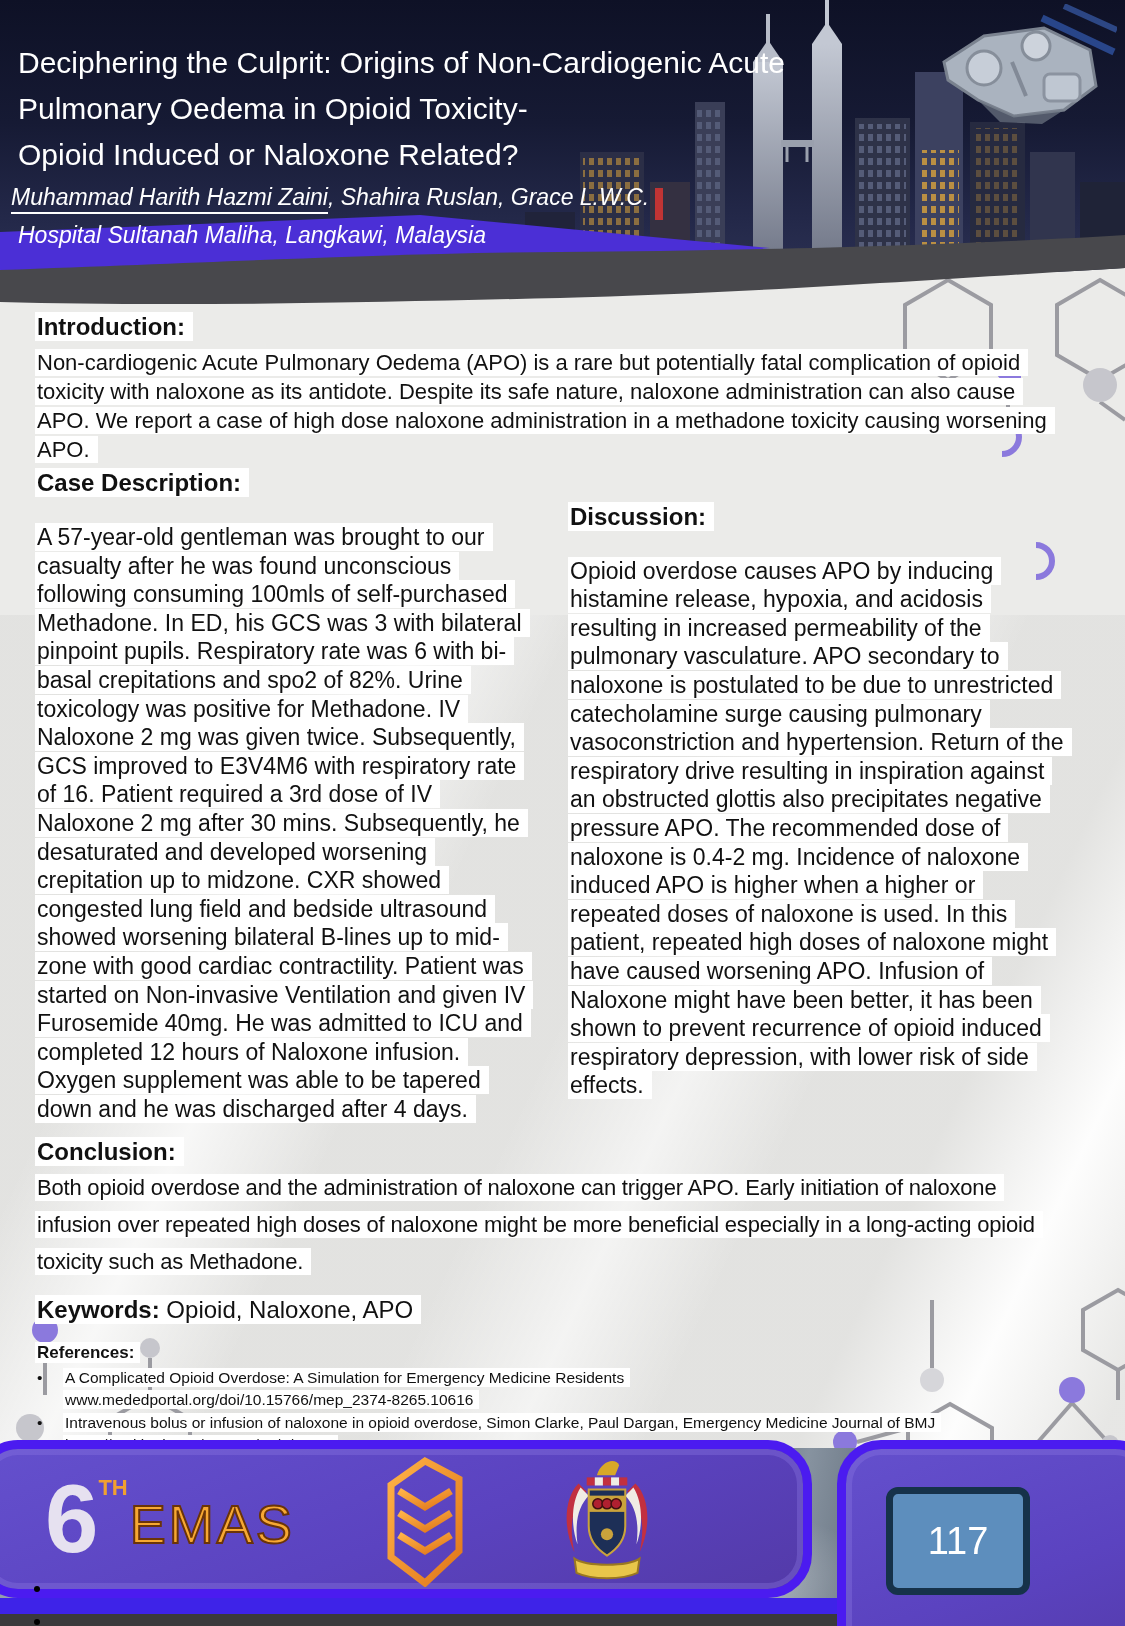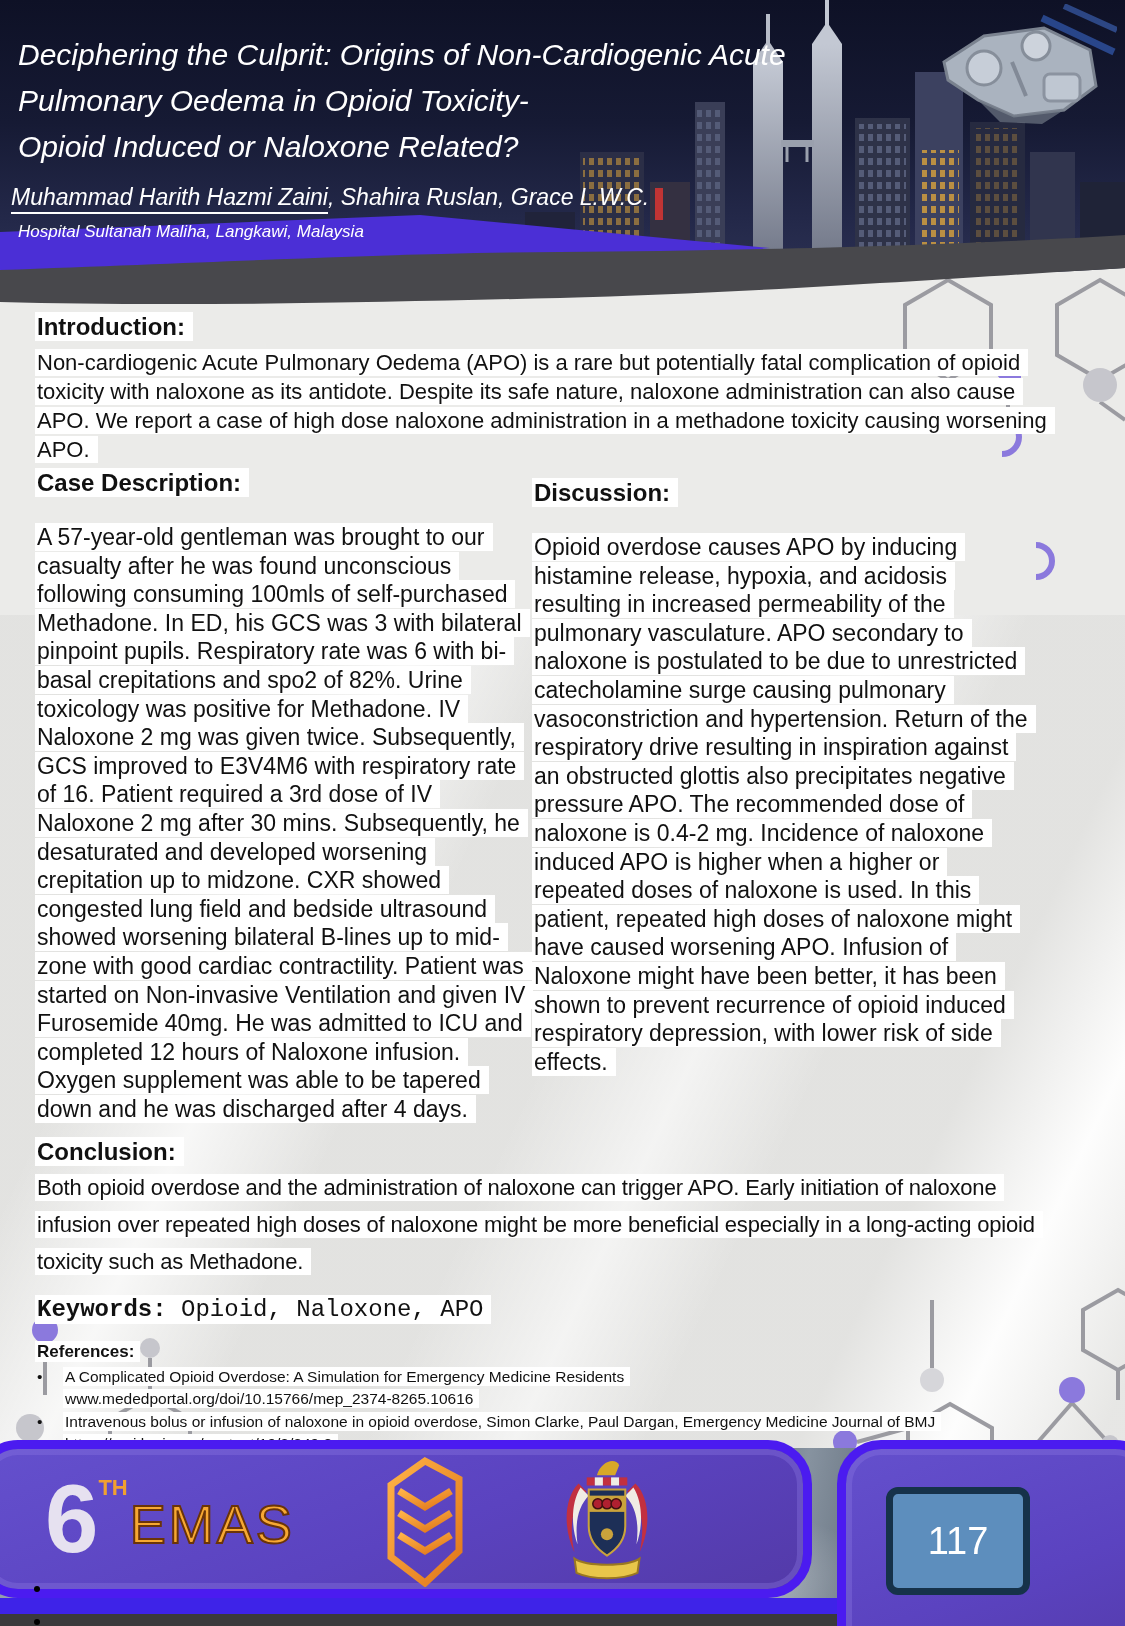--- a/index.html
+++ b/index.html
@@ -10,37 +10,37 @@
       linear-gradient(115deg, rgba(255,255,255,0) 30%, rgba(255,255,255,.75) 38%, rgba(255,255,255,0) 46%),
       linear-gradient(115deg, rgba(255,255,255,0) 55%, rgba(255,255,255,.6) 63%, rgba(255,255,255,0) 70%),
       linear-gradient(115deg, rgba(223,223,221,.7) 78%, rgba(255,255,255,.9) 86%, rgba(228,228,226,.6) 94%);}
   
   .header-bg{position:absolute;top:0;left:0;width:1125px;height:272px;z-index:1;overflow:hidden;
     background:linear-gradient(180deg,#0e1126 0%,#161a34 45%,#232849 80%,#2b3052 100%);}
   .skyline{position:absolute;right:0;top:0;}
   .spaceship{position:absolute;right:8px;top:4px;}
   .header-curve{position:absolute;top:215px;left:0;z-index:2;}
   .header-text{position:absolute;top:0;left:0;width:1125px;z-index:3;}
-  .title{position:absolute;top:32px;left:18px;color:#fff;font-size:30px;line-height:46px;font-weight:400;font-style:italic;}
+  .title{position:absolute;top:40px;left:18px;color:#fff;font-size:30px;line-height:46px;font-weight:400;}
   .authors{position:absolute;top:184px;left:11px;color:#fff;font-size:23px;font-style:italic;}
   .authors .u{border-bottom:2px solid #fff;padding-bottom:2px;}
-  .affiliation{position:absolute;top:222px;left:18px;color:#fff;font-size:17px;font-style:italic;}
+  .affiliation{position:absolute;top:222px;left:18px;color:#fff;font-size:23px;font-style:italic;}
   
   .main{position:absolute;top:0;left:0;right:0;z-index:3;padding:312px 33px 0 35px;}
   h2{font-size:24px;line-height:30px;margin:0;font-weight:700;}
   h2 .hl,.hl{background:#fff;box-decoration-break:clone;-webkit-box-decoration-break:clone;padding:1px 8px 1px 2px;}
   p{margin:0;}
   .intro-p{margin-top:6px;width:1012px;font-size:22px;line-height:29px;}
-  .columns{display:flex;margin-top:4px;}
+  .columns{display:flex;gap:36px;margin-top:4px;align-items:center;}
   .col{width:497px;}
   .col-right h2{margin-top:10px;}
   .col p{margin-top:25px;font-size:23px;line-height:28.6px;}
   .conclusion h2{margin-top:14px;}
   .conclusion p{margin-top:2px;width:1012px;font-size:22px;line-height:37px;letter-spacing:-0.2px;}
-  .keywords{margin-top:16px;font-size:24px;font-family:Liberation Mono, monospace;}
+  .keywords{margin-top:16px;font-size:24px;}
   .refs{margin-top:18px;}
   .refs h3{font-size:17px;line-height:21px;margin:0;font-weight:700;}
   .refs ul{list-style:none;margin:4px 0 0 0;padding:0;font-size:15.5px;line-height:21.5px;}
   .refs li{display:flex;margin-bottom:2px;}
   .refs .bullet{width:26px;flex:none;padding-left:2px;}
   .refs .hl{padding:1px 6px 1px 2px;}
   
   .deco-bottom{position:absolute;top:1250px;left:0;z-index:1;}
   
   .footer{position:absolute;left:0;bottom:0;width:1125px;height:196px;z-index:4;}

